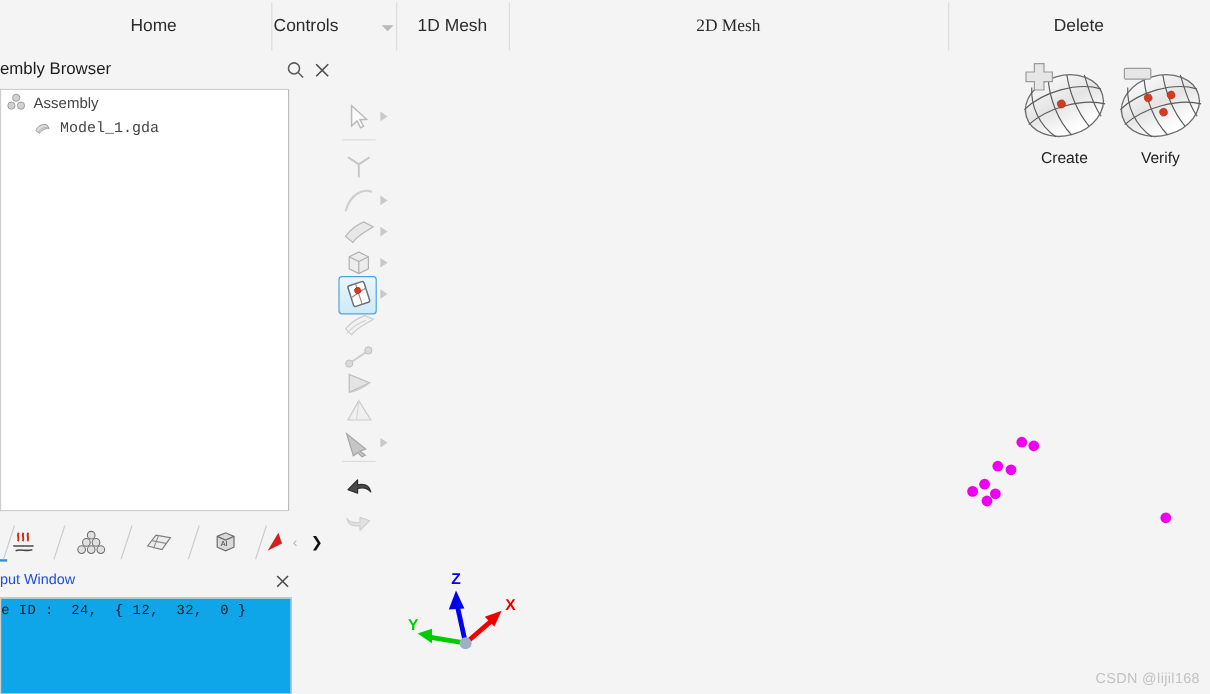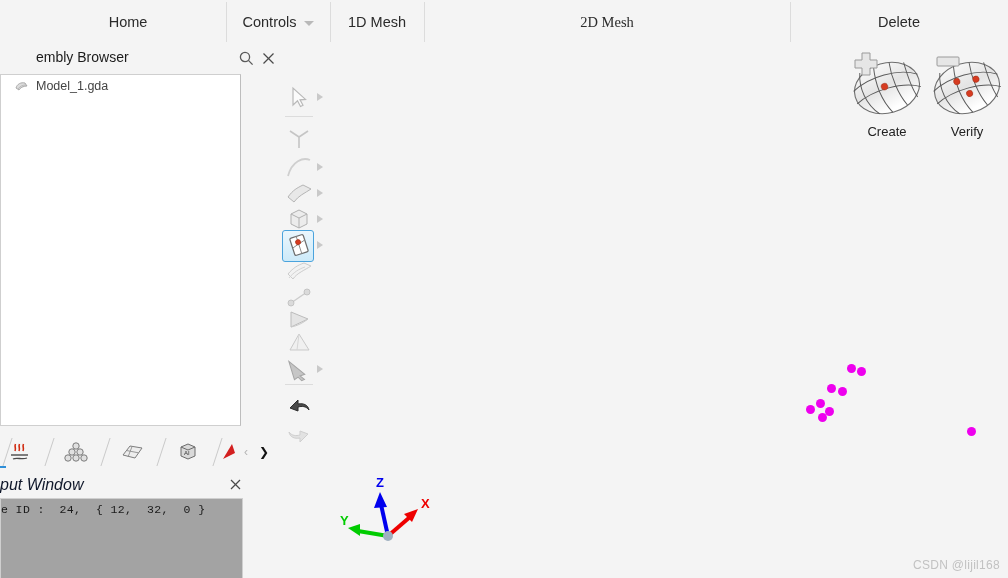--- a/index.html
+++ b/index.html
@@ -51,35 +51,34 @@
   .browser-panel{
     position:absolute;left:-32px;top:44px;width:307px;height:390px;
     background:#f4f4f4;
   }
   .panel-head{
     position:absolute;left:0;top:0;width:307px;height:28px;
   }
   .panel-title{
     position:absolute;left:32px;top:5px;font-size:14px;color:#1b1b1b;
     white-space:nowrap;
-    padding-left:36px;
   }
   .panel-head .hd-ico{
     position:absolute;top:6px;width:17px;height:17px;cursor:default;
   }
   .tree-box{
     position:absolute;left:32px;top:30px;width:239px;height:350px;
     background:#ffffff;border:1px solid #cfcfcf;border-right:1px solid #bdbdbd;
     overflow:hidden;
   }
   .tree-row{
     display:flex;align-items:center;height:21px;font-size:12.5px;color:#444;
     padding-left:4px;white-space:nowrap;
   }
-  .tree-row.lvl2{padding-left:12px;}
+  .tree-row.lvl2{padding-left:26px;font-family:Liberation Mono, monospace;}
   .tree-ico{width:17px;height:17px;margin-right:6px;flex:0 0 auto;position:relative;}
 
   
   .dock-tabs{
     position:absolute;left:-32px;top:436px;width:307px;height:32px;
     background:#f4f4f4;
   }
   .dock-tab{
     position:absolute;top:2px;height:28px;width:56px;
     display:flex;align-items:center;justify-content:center;
@@ -92,26 +91,26 @@
   .dock-arrows{
     position:absolute;top:9px;font-size:12px;color:#111;user-select:none;
   }
 
   
   .output-panel{
     position:absolute;left:-32px;top:470px;width:307px;height:108px;
     background:#f4f4f4;
   }
   .output-title{
-    position:absolute;left:32px;top:6px;font-size:16px;color:#0f172a;white-space:nowrap;font-style:italic;
+    position:absolute;left:32px;top:6px;font-size:12px;color:#1d4ed8;white-space:nowrap;
   }
   .output-close{position:absolute;left:260px;top:7px;width:15px;height:15px;}
   .output-box{
     position:absolute;left:32px;top:28px;width:241px;height:80px;
-    background:#a3a3a3;border:1px solid #cfcfcf;border-bottom:none;overflow:hidden;
+    background:#0ea5e9;border:1px solid #cfcfcf;border-bottom:none;overflow:hidden;
   }
   .output-line{
     font-family:"Liberation Mono", monospace;
     font-size:11.5px;color:#1a1a1a;padding:4px 0 0 0;white-space:pre;
     letter-spacing:.4px;
   }
 
   
   .tool-rail{
     position:absolute;left:275px;top:78px;width:52px;height:356px;
@@ -184,21 +183,21 @@
     </svg>
 
     <div class="watermark">CSDN @lijil168</div>
   </div>
 
   <div class="ribbon-tabs">
     <div id="tabHolder">
         <div class="tab" style="left: 30px; width: 196px;">
           <span class="lbl">Home</span>
         </div>
-        <div class="tab" style="left: 228px; width: 100px;">
+        <div class="tab" style="left: 228px; width: 100px; justify-content: space-between;">
           <span class="lbl">Controls</span>
           <span class="caret-dn"></span>
         </div>
         <div class="tab" style="left: 332px; width: 90px;">
           <span class="lbl">1D Mesh</span>
         </div>
         <div class="tab" style="left: 426px; width: 362px; font-family: Liberation Serif, serif;">
           <span class="lbl">2D Mesh</span>
         </div>
         <div class="tab" style="left: 792px; width: 214px;">
@@ -391,20 +390,30 @@
       <div class="hd-ico" style="left:292px;">
         <svg width="17" height="17" viewBox="0 0 17 17">
           <line x1="3.5" y1="3.5" x2="13.5" y2="13.5" stroke="#4a4a4a" stroke-width="1.3"></line>
           <line x1="13.5" y1="3.5" x2="3.5" y2="13.5" stroke="#4a4a4a" stroke-width="1.3"></line>
         </svg>
       </div>
     </div>
 
     <div class="tree-box">
       <div id="treeHolder">
+          <div class="tree-row">
+            <span class="tree-ico"><svg width="17" height="17" viewBox="0 0 17 17">
+                <g fill="#d2d2d2" stroke="#9b9b9b" stroke-width="0.8">
+                  <circle cx="8.5" cy="4.5" r="3"></circle>
+                  <circle cx="4.5" cy="11" r="3"></circle>
+                  <circle cx="12.5" cy="11" r="3"></circle>
+                </g>
+              </svg></span>
+            <span>Assembly</span>
+          </div>
           <div class="tree-row lvl2">
             <span class="tree-ico"><svg width="17" height="17" viewBox="0 0 17 17">
                 <path d="M3,11 C4,7 8,5 12,6 L14,9 C10,9 7,11 6,13 Z" fill="#dcdcdc" stroke="#9b9b9b" stroke-width="0.8"></path>
                 <path d="M5,12 C7,9 10,8 13,8" fill="none" stroke="#ababab" stroke-width="0.7"></path>
               </svg></span>
             <span>Model_1.gda</span>
           </div>
         </div>
     </div>
   </div>

